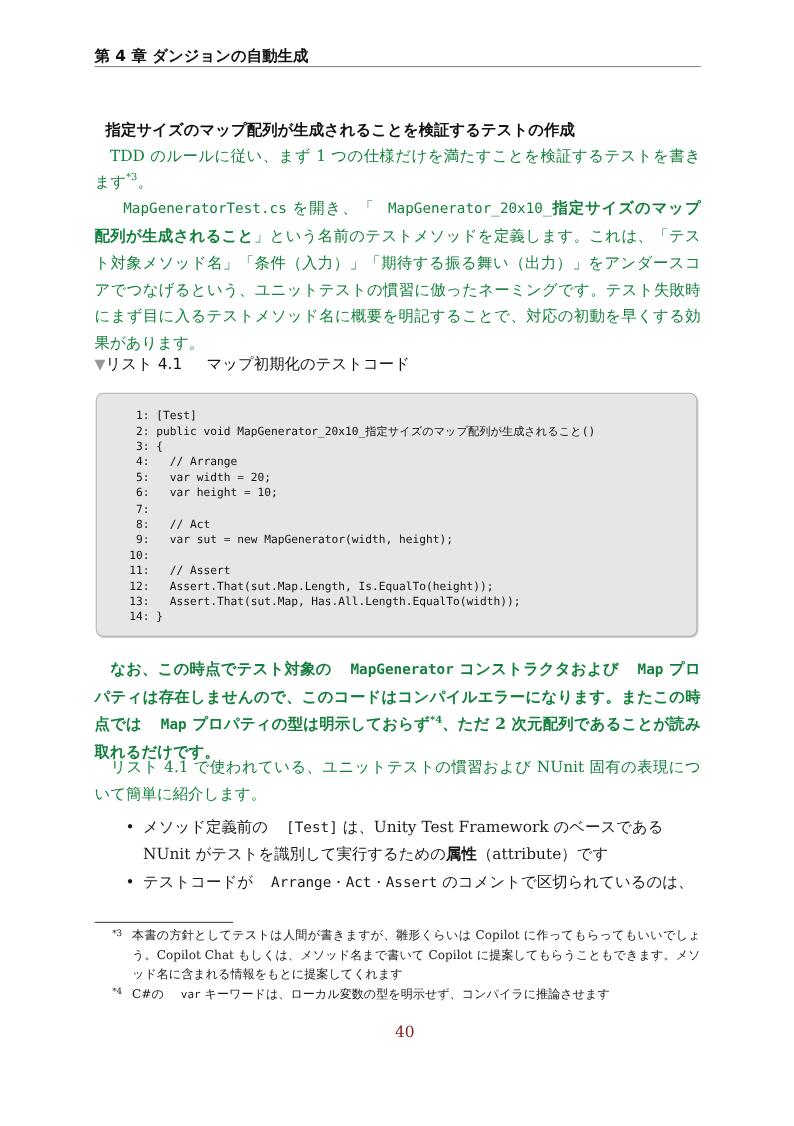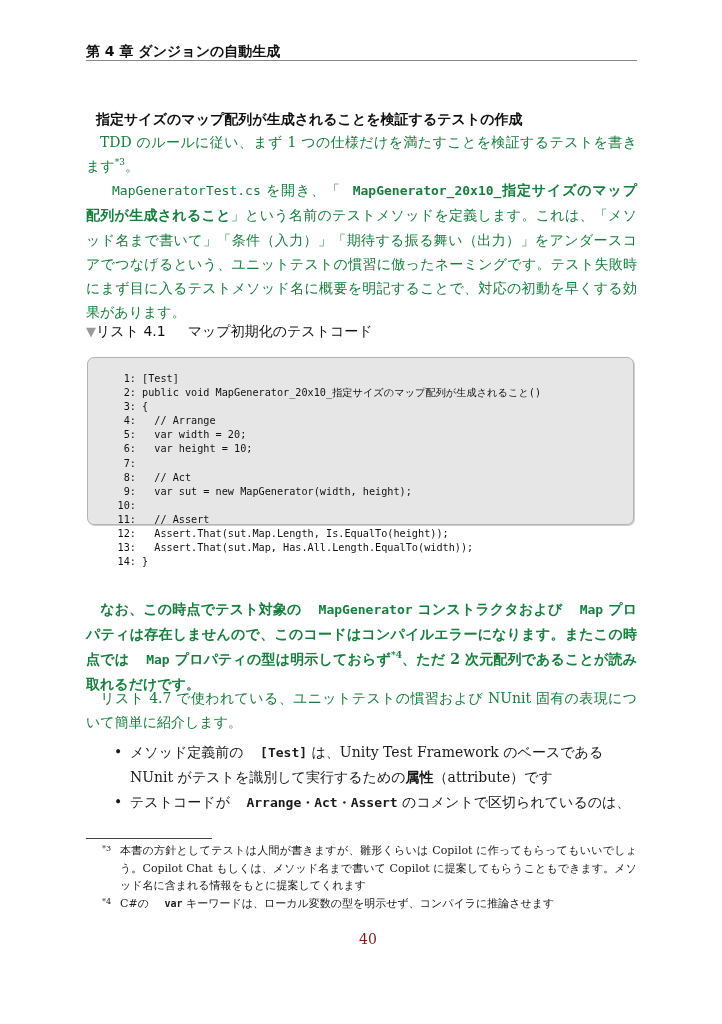--- a/index.html
+++ b/index.html
@@ -53,21 +53,21 @@
       line-height: 24.3px;
       color: #15803d;
       text-align: justify;
     }
     .para .indent { display: inline-block; width: 14px; }
     .mono {
       font-family: "DejaVu Sans Mono", "Liberation Mono", monospace;
       font-size: 13px;
       padding-left: 12px;
     }
-    .bold { font-weight: bold; }
+    .bold { font-weight: normal; }
     .bold-sans {
       font-family: "DejaVu Sans", "Liberation Sans", sans-serif;
       font-weight: bold;
     }
     sup {
       font-size: 9px;
       vertical-align: 6px;
       line-height: 0;
     }
     .listing-caption {
@@ -83,21 +83,21 @@
     .listing-caption .tri {
       color: #999999;
       font-size: 13px;
     }
     .listing-caption .num { margin-right: 22px; text-align: center; }
     .code-block {
       position: absolute;
       left: 87px;
       top: 357px;
       width: 547px;
-      height: 168px;
+      height: 222px;
       background: #e6e6e6;
       border: 1.5px solid #b4b4b4;
       border-radius: 7px;
       box-shadow: 1px 1px 0 #cfcfcf;
       box-sizing: border-box;
     }
     .code-lines {
       position: absolute;
       left: 26px;
       top: 14px;
@@ -177,37 +177,37 @@
   <span class="chapter">第 4 章 ダンジョンの自動生成</span>
 </div>
 
 <div class="section-title">指定サイズのマップ配列が生成されることを検証するテストの作成</div>
 
 <div class="para" style="top:130px;">
   <span class="indent"></span><span>TDD のルールに従い、まず 1 つの仕様だけを満たすことを検証するテストを書きます</span><sup>*3</sup><span>。</span>
 </div>
 
 <div class="para" style="top:178px;">
-  <span class="indent"></span><span class="mono">MapGeneratorTest.cs</span><span> を開き、「</span><span class="mono bold">MapGenerator_20x10_</span><span class="bold-sans">指定サイズのマップ配列が生成されること</span><span>」という名前のテストメソッドを定義します。これは、「メソッド名まで書いて」「条件（入力）」「期待する振る舞い（出力）」をアンダースコアでつなげるという、ユニットテストの慣習に倣ったネーミングです。テスト失敗時にまず目に入るテストメソッド名に概要を明記することで、対応の初動を早くする効果があります。</span>
+  <span class="indent"></span><span class="mono">MapGeneratorTest.cs</span><span> を開き、「</span><span class="mono bold">MapGenerator_20x10_</span><span class="bold-sans">指定サイズのマップ配列が生成されること</span><span>」という名前のテストメソッドを定義します。これは、「テスト対象メソッド名」「条件（入力）」「期待する振る舞い（出力）」をアンダースコアでつなげるという、ユニットテストの慣習に倣ったネーミングです。テスト失敗時にまず目に入るテストメソッド名に概要を明記することで、対応の初動を早くする効果があります。</span>
 </div>
 
 <div class="listing-caption">
   <span class="tri">▼</span><span class="num">リスト 4.1</span><span>マップ初期化のテストコード</span>
 </div>
 
 <div class="code-block">
   <div class="code-lines" id="code-lines"><div class="code-line"><span class="ln">1:</span><span>[Test]</span></div><div class="code-line"><span class="ln">2:</span><span>public void MapGenerator_20x10_指定サイズのマップ配列が生成されること()</span></div><div class="code-line"><span class="ln">3:</span><span>{</span></div><div class="code-line"><span class="ln">4:</span><span>  // Arrange</span></div><div class="code-line"><span class="ln">5:</span><span>  var width = 20;</span></div><div class="code-line"><span class="ln">6:</span><span>  var height = 10;</span></div><div class="code-line"><span class="ln">7:</span><span></span></div><div class="code-line"><span class="ln">8:</span><span>  // Act</span></div><div class="code-line"><span class="ln">9:</span><span>  var sut = new MapGenerator(width, height);</span></div><div class="code-line"><span class="ln">10:</span><span></span></div><div class="code-line"><span class="ln">11:</span><span>  // Assert</span></div><div class="code-line"><span class="ln">12:</span><span>  Assert.That(sut.Map.Length, Is.EqualTo(height));</span></div><div class="code-line"><span class="ln">13:</span><span>  Assert.That(sut.Map, Has.All.Length.EqualTo(width));</span></div><div class="code-line"><span class="ln">14:</span><span>}</span></div></div>
 </div>
 
 <div class="para" style="top:597px;font-weight:bold;">
   <span class="indent"></span><span>なお、この時点でテスト対象の </span><span class="mono">MapGenerator</span><span> コンストラクタおよび </span><span class="mono">Map</span><span> プロパティは存在しませんので、このコードはコンパイルエラーになります。またこの時点では </span><span class="mono">Map</span><span> プロパティの型は明示しておらず</span><sup>*4</sup><span>、ただ 2 次元配列であることが読み取れるだけです。</span>
 </div>
 
 <div class="para" style="top:686px;">
-  <span class="indent"></span><span>リスト 4.7 で使われている、ユニットテストの慣習および NUnit 固有の表現について簡単に紹介します。</span>
+  <span class="indent"></span><span>リスト 4.1 で使われている、ユニットテストの慣習および NUnit 固有の表現について簡単に紹介します。</span>
 </div>
 
 <div class="bullets">
   <div class="bullet">
     <span class="dot">•</span>
     <span>メソッド定義前の </span><span class="mono bold">[Test]</span><span> は、Unity Test Framework のベースである NUnit がテストを識別して実行するための</span><span class="bold-sans">属性</span><span>（attribute）です</span>
   </div>
   <div class="bullet">
     <span class="dot">•</span>
     <span>テストコードが </span><span class="mono bold">Arrange・Act・Assert</span><span> のコメントで区切られているのは、</span>

